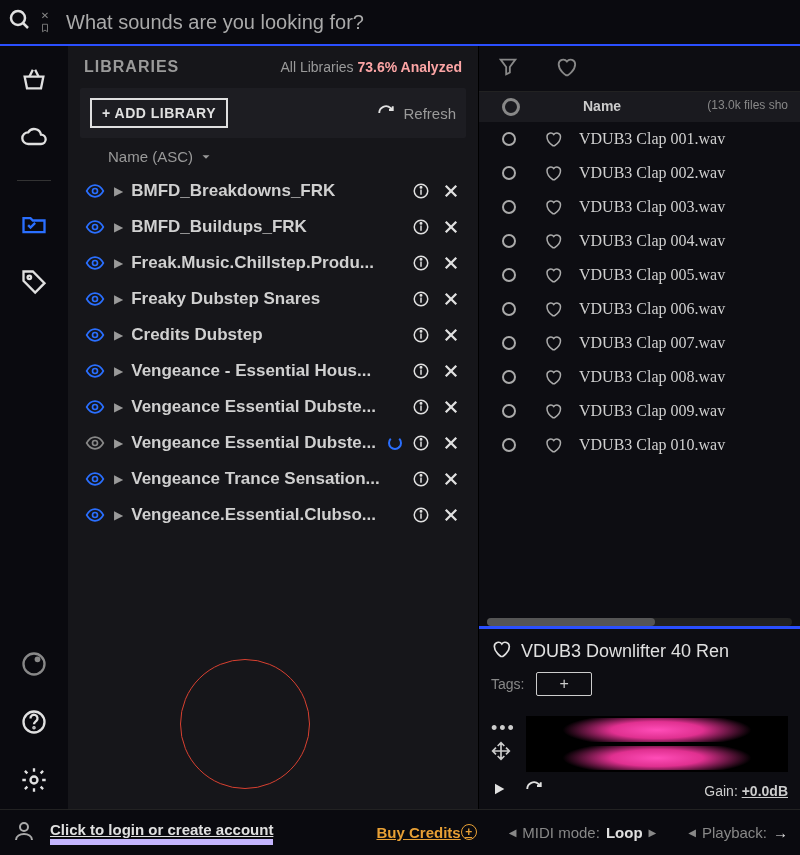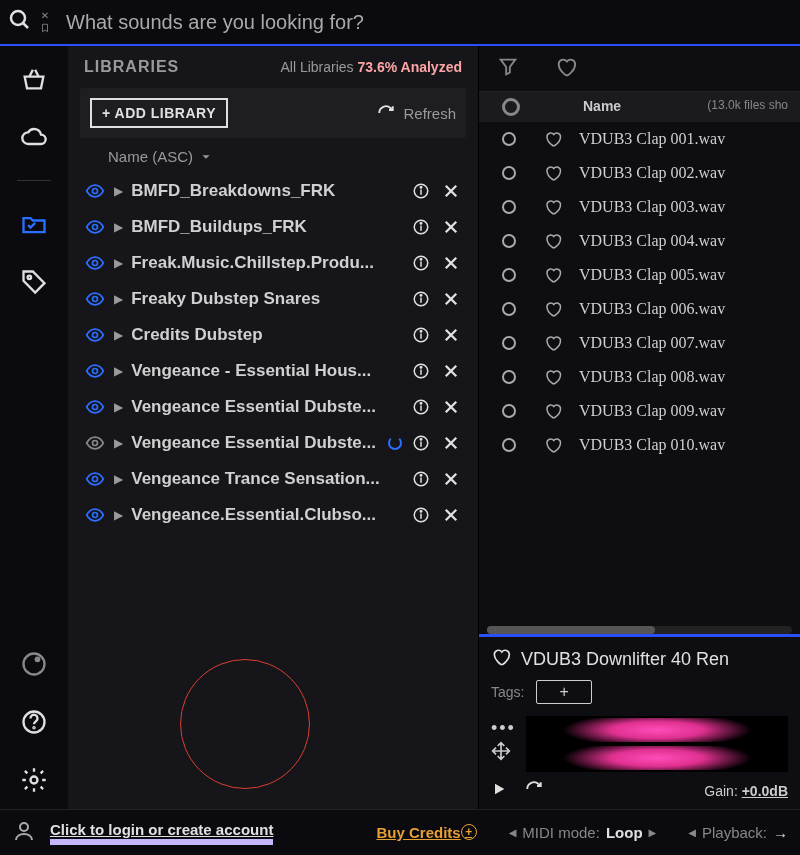--- a/index.html
+++ b/index.html
@@ -232,21 +232,21 @@
   font-weight: 500;
   margin-bottom: 8px;
 }
 .preview-title svg { width: 20px; height: 20px; }
 .tags-row {
   display: flex;
   align-items: center;
   gap: 12px;
   font-size: 14px;
   color: #888;
-  margin-bottom: 12px;
+  margin-bottom: 20px;
 }
 .add-tag-btn {
   border: 1.5px solid #ccc;
   background: transparent;
   color: #ccc;
   padding: 2px 22px;
   font-size: 16px;
   cursor: pointer;
   border-radius: 2px;
 }

